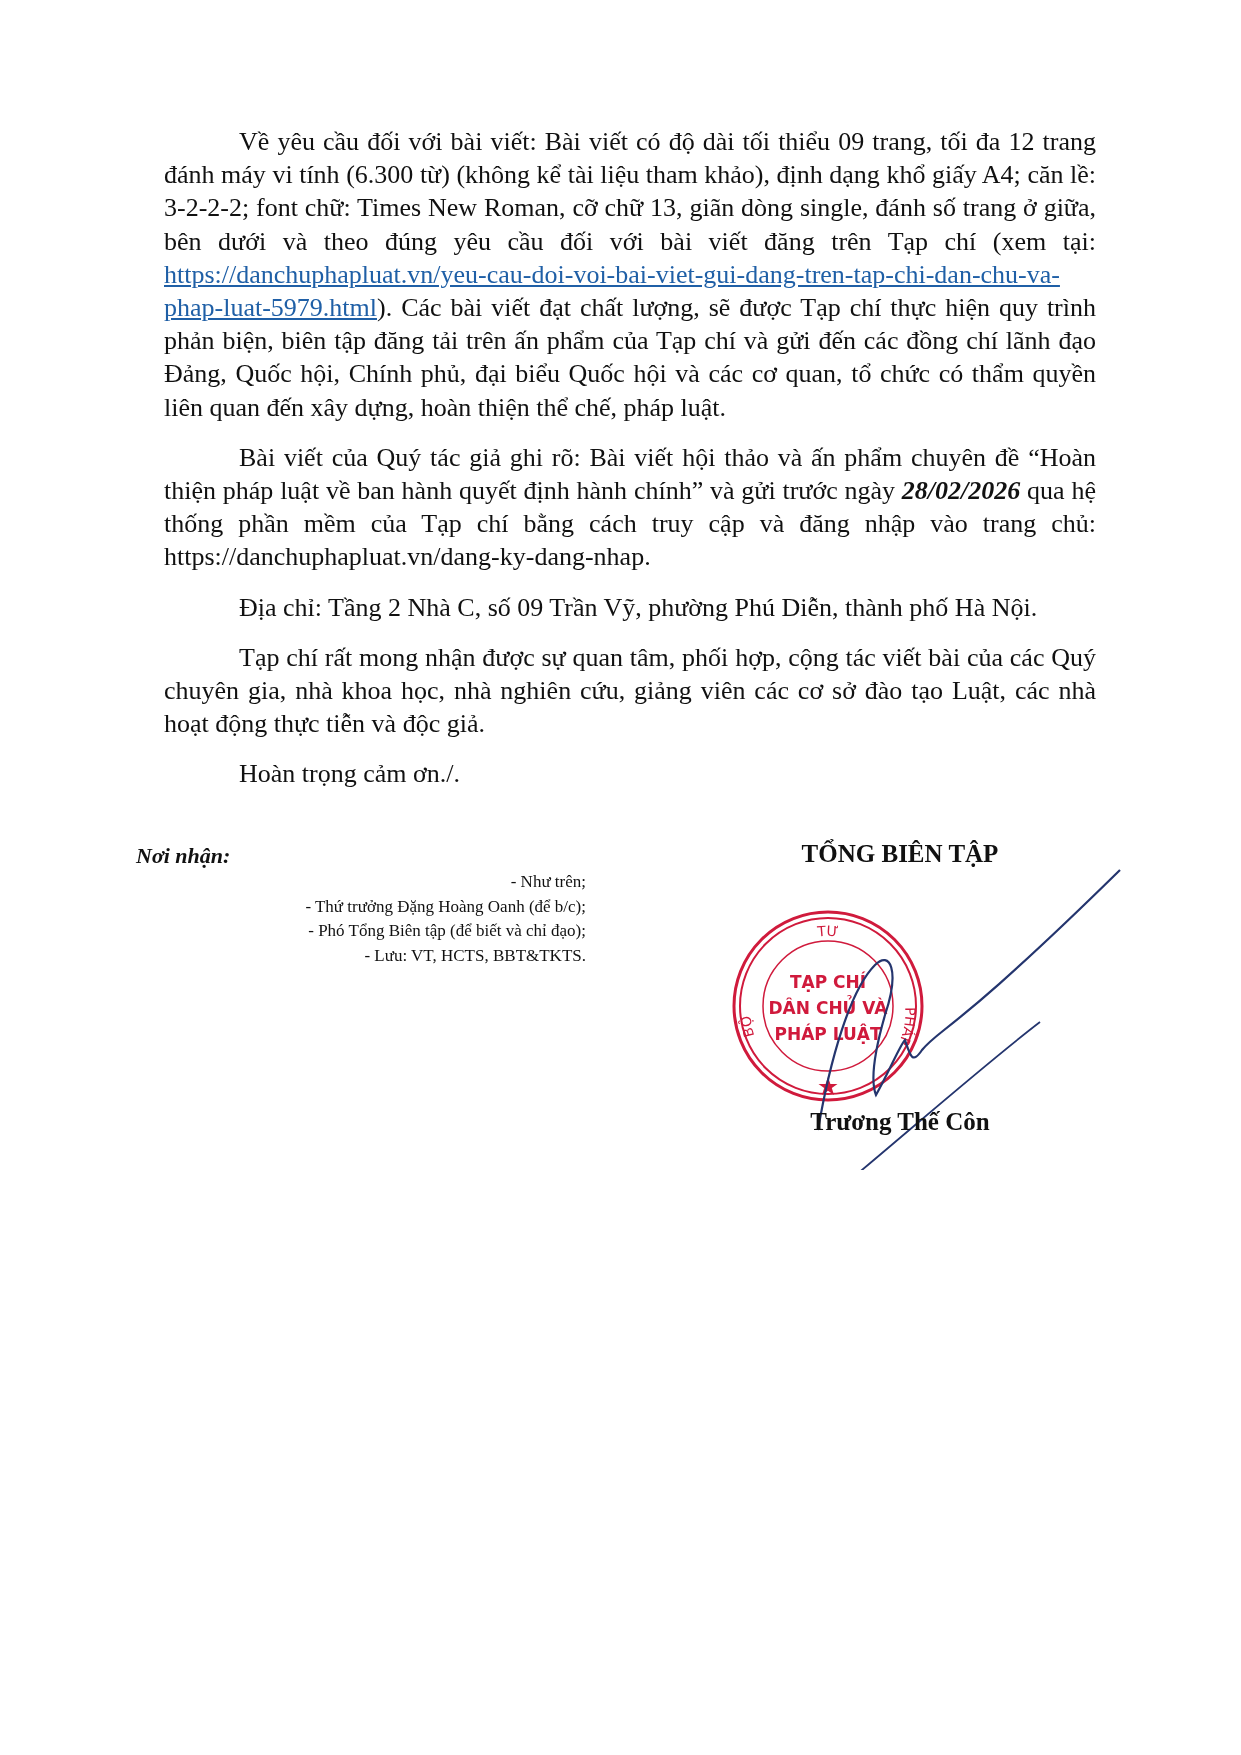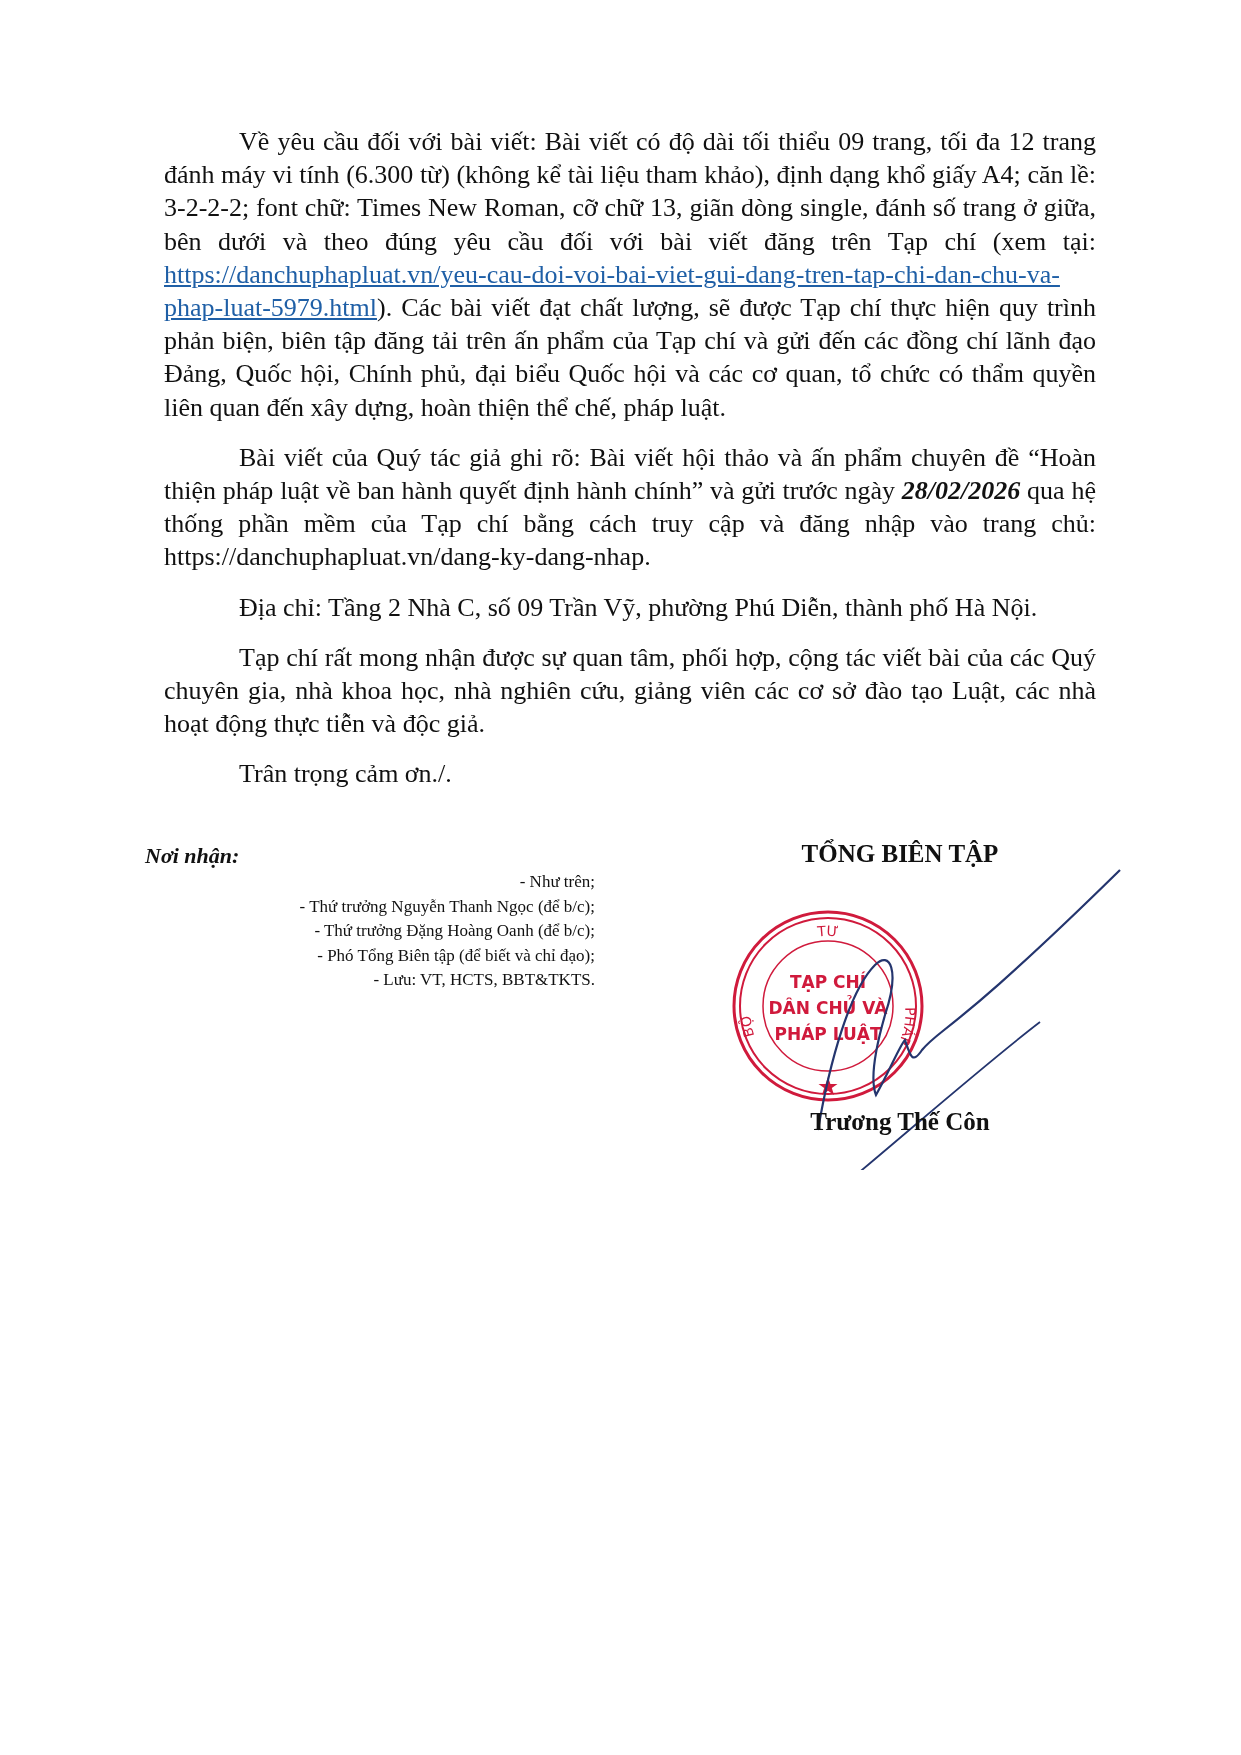--- a/index.html
+++ b/index.html
@@ -6,21 +6,21 @@
     body { width: 1241px; height: 1755px; position: relative; overflow: hidden; }
     .page {
       position: absolute; left: 147px; top: 108px; width: 966px;
       font-family: "Liberation Serif", serif; font-size: 26px; line-height: 33.2px;
       color: #111; text-align: justify;
     }
     .page p { margin: 17px; text-indent: 75px; }
     .link { color: #1f5fa6; text-decoration: underline; }
     .bi { font-weight: bold; font-style: italic; }
     .recipients {
-      position: absolute; left: 145px; top: 842px; width: 450px;
+      position: absolute; left: 136px; top: 842px; width: 450px;
       font-family: "Liberation Serif", serif; color: #111;
     }
     .recipients .title { font-size: 22px; font-weight: bold; font-style: italic; line-height: 28px; }
     .recipients .item { font-size: 17px; line-height: 24.5px; text-align: right; }
     .signature {
       position: absolute; left: 700px; top: 840px; width: 400px;
       font-family: "Liberation Serif", serif; color: #111; text-align: center;
     }
     .sig-title { position: absolute; left: 60px; top: 0; width: 280px; font-size: 25px; font-weight: bold; }
     .sig-name { position: absolute; left: 60px; top: 268px; width: 280px; font-size: 25px; font-weight: bold; }
@@ -28,27 +28,26 @@
     .sigsvg { position: absolute; left: 0; top: -40px; width: 430px; height: 370px; pointer-events: none; }
   </style>
 </head>
 <body>
 
 <div class="page">
   <p><span>Về yêu cầu đối với bài viết: Bài viết có độ dài tối thiểu 09 trang, tối đa 12 trang đánh máy vi tính (6.300 từ) (không kể tài liệu tham khảo), định dạng khổ giấy A4; căn lề: 3-2-2-2; font chữ: Times New Roman, cỡ chữ 13, giãn dòng single, đánh số trang ở giữa, bên dưới và theo đúng yêu cầu đối với bài viết đăng trên Tạp chí (xem tại: </span><a class="link">https://danchuphapluat.vn/yeu-cau-doi-voi-bai-viet-gui-dang-tren-tap-chi-dan-chu-va-phap-luat-5979.html</a><span>). Các bài viết đạt chất lượng, sẽ được Tạp chí thực hiện quy trình phản biện, biên tập đăng tải trên ấn phẩm của Tạp chí và gửi đến các đồng chí lãnh đạo Đảng, Quốc hội, Chính phủ, đại biểu Quốc hội và các cơ quan, tổ chức có thẩm quyền liên quan đến xây dựng, hoàn thiện thể chế, pháp luật.</span></p>
   <p><span>Bài viết của Quý tác giả ghi rõ: Bài viết hội thảo và ấn phẩm chuyên đề “Hoàn thiện pháp luật về ban hành quyết định hành chính” và gửi trước ngày </span><span class="bi">28/02/2026</span><span> qua hệ thống phần mềm của Tạp chí bằng cách truy cập và đăng nhập vào trang chủ: https://danchuphapluat.vn/dang-ky-dang-nhap.</span></p>
   <p>Địa chỉ: Tầng 2 Nhà C, số 09 Trần Vỹ, phường Phú Diễn, thành phố Hà Nội.</p>
   <p>Tạp chí rất mong nhận được sự quan tâm, phối hợp, cộng tác viết bài của các Quý chuyên gia, nhà khoa học, nhà nghiên cứu, giảng viên các cơ sở đào tạo Luật, các nhà hoạt động thực tiễn và độc giả.</p>
-  <p>Trân trọng cảm ơn./.</p>
+  <p>Hoàn trọng cảm ơn./.</p>
 </div>
 
 <div class="recipients">
   <div class="title">Nơi nhận:</div>
   <div class="item">- Như trên;</div>
-  <div class="item">- Thứ trưởng Nguyễn Thanh Ngọc (để b/c);</div>
   <div class="item">- Thứ trưởng Đặng Hoàng Oanh (để b/c);</div>
   <div class="item">- Phó Tổng Biên tập (để biết và chỉ đạo);</div>
   <div class="item">- Lưu: VT, HCTS, BBT&amp;TKTS.</div>
 </div>
 
 <div class="signature">
   <div class="sig-title">TỔNG BIÊN TẬP</div>
 
   <svg class="stamp" viewBox="0 0 200 200">
     <defs>

